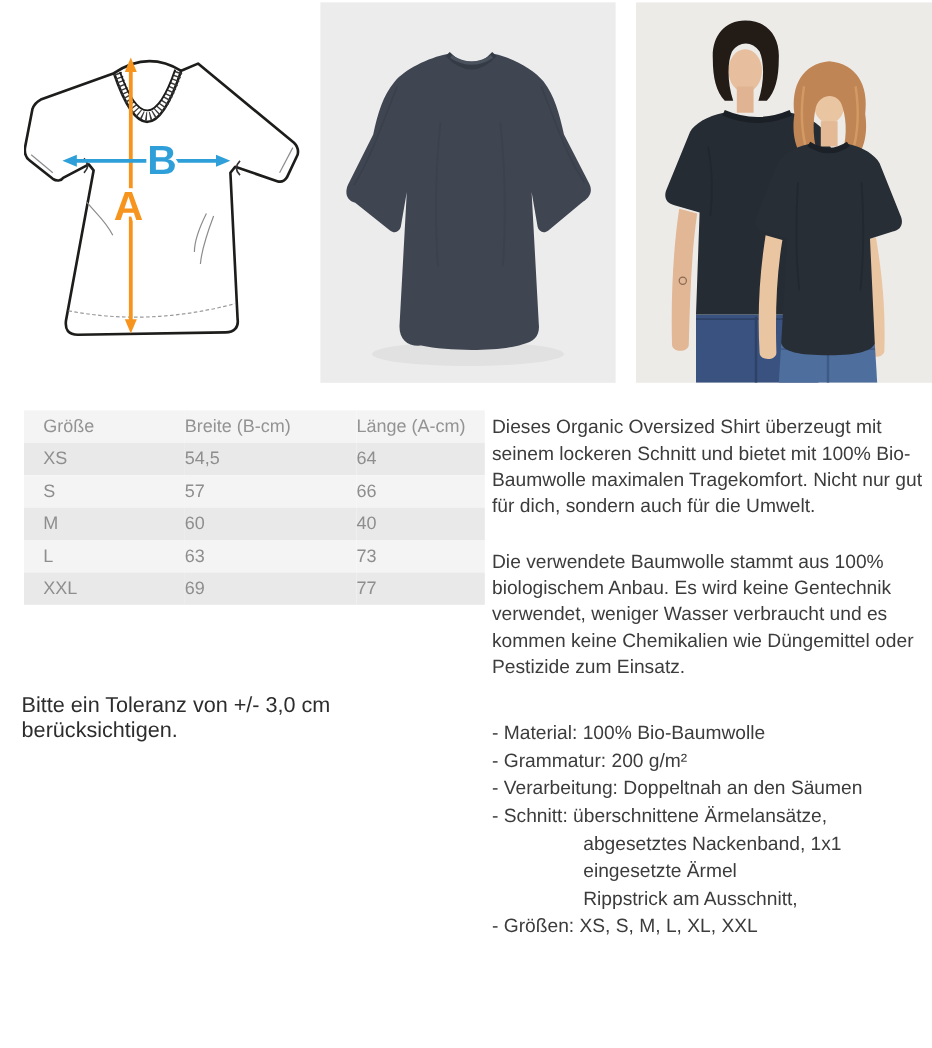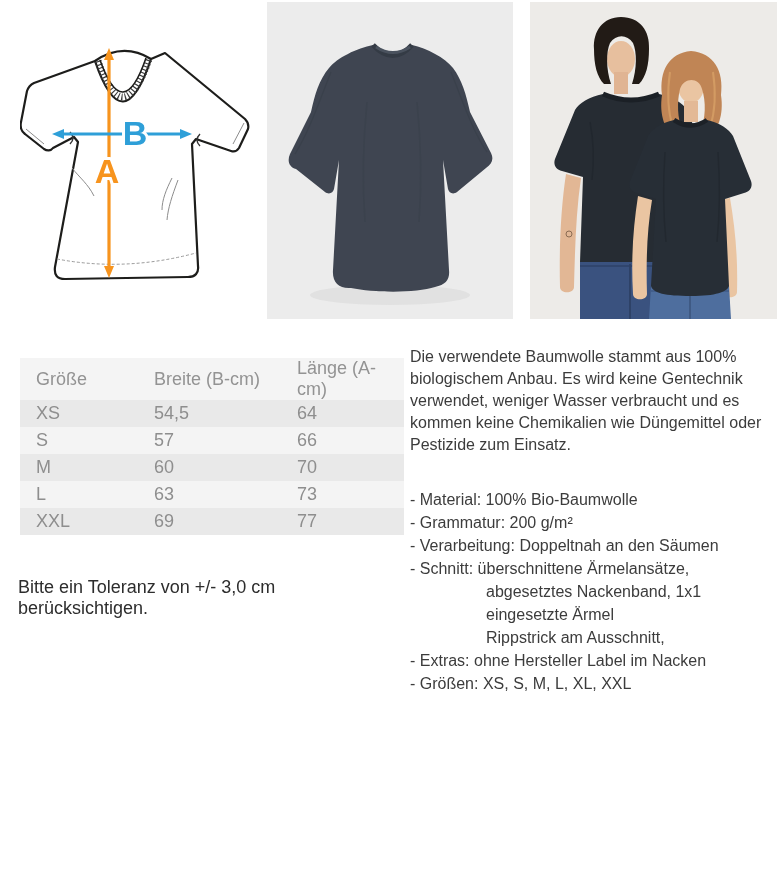--- a/index.html
+++ b/index.html
@@ -8,23 +8,23 @@
     font-family:"Liberation Sans","DejaVu Sans",sans-serif;
   }
   
   .diagram{position:absolute;left:20px;top:28px;width:230px;height:262px;}
   .photo{position:absolute;top:2px;height:317px;}
   .photo.flat{left:267px;width:246px;background:#ececec;}
   .photo.models{left:530px;width:247px;background:#edebe8;}
   .photo svg{display:block;width:100%;height:100%;}
   
   table.size-table{
-    position:absolute;left:20px;top:358px;width:368px;
+    position:absolute;left:20px;top:342px;width:368px;
     border-collapse:collapse;table-layout:fixed;
-    font-size:18px;color:#8e8e8e;
+    font-size:15px;color:#8e8e8e;
   }
   table.size-table th,table.size-table td{
     height:27px;padding:0;font-weight:400;text-align:left;vertical-align:middle;
   }
   table.size-table th:first-child,table.size-table td:first-child{padding-left:16px;width:118px;}
   table.size-table th:nth-child(2),table.size-table td:nth-child(2){width:143px;}
   table.size-table th:nth-child(3),table.size-table td:nth-child(3){width:107px;}
   table.size-table thead tr{background:#f4f4f4;color:#939393;}
   table.size-table tbody tr:nth-child(odd){background:#e9e9e9;}
   table.size-table tbody tr:nth-child(even){background:#f4f4f4;}
@@ -197,45 +197,45 @@
         <td>64</td>
       </tr>
       <tr>
         <td>S</td>
         <td>57</td>
         <td>66</td>
       </tr>
       <tr>
         <td>M</td>
         <td>60</td>
-        <td>70</td>
+        <td>40</td>
       </tr>
       <tr>
         <td>L</td>
         <td>63</td>
         <td>73</td>
       </tr>
       <tr>
         <td>XXL</td>
         <td>69</td>
         <td>77</td>
       </tr>
     </tbody>
   </table>
 
   <div class="tolerance-note">Bitte ein Toleranz von +/- 3,0 cm berücksichtigen.</div>
 
   <div class="description">
+    <p>Dieses Organic Oversized Shirt überzeugt mit seinem lockeren Schnitt und bietet mit 100% Bio-Baumwolle maximalen Tragekomfort. Nicht nur gut für dich, sondern auch für die Umwelt.</p>
     <p>Die verwendete Baumwolle stammt aus 100% biologischem Anbau. Es wird keine Gentech­nik verwendet, weniger Wasser verbraucht und es kommen keine Chemikalien wie Dün­gemittel oder Pestizide zum Einsatz.</p>
     <div class="spec-list">
       <div class="spec-line">- Material: 100% Bio-Baumwolle</div>
       <div class="spec-line">- Grammatur: 200 g/m²</div>
       <div class="spec-line">- Verarbeitung: Doppeltnah an den Säumen</div>
       <div class="spec-line">- Schnitt: überschnittene Ärmelansätze,</div>
       <div class="spec-line cont">abgesetztes Nackenband, 1x1</div>
       <div class="spec-line cont">eingesetzte Ärmel</div>
       <div class="spec-line cont">Rippstrick am Ausschnitt,</div>
-      <div class="spec-line">- Extras: ohne Hersteller Label im Nacken</div>
       <div class="spec-line">- Größen: XS, S, M, L, XL, XXL</div>
     </div>
   </div>
 
 </div>
 
 </body></html>

